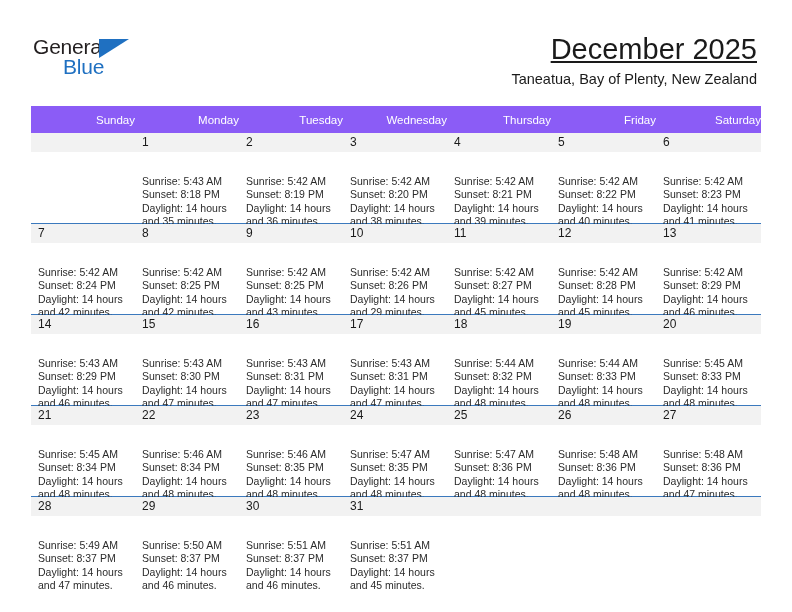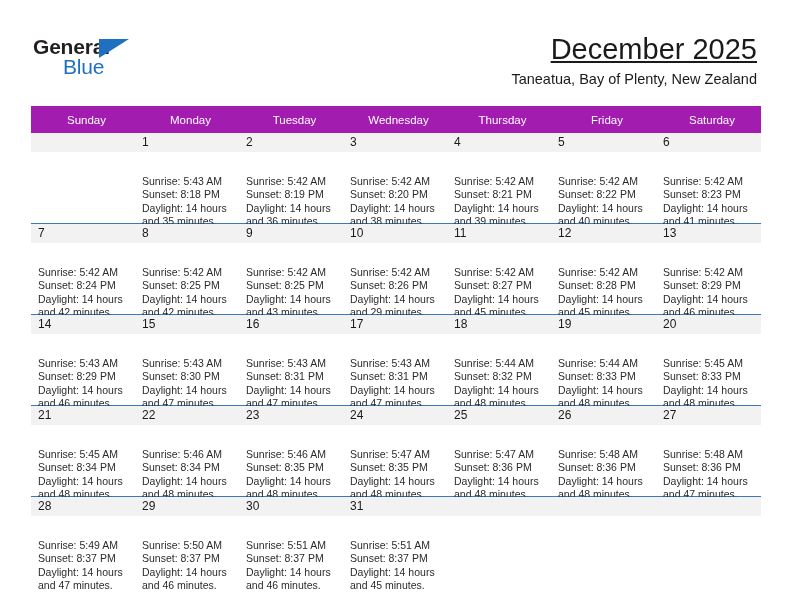--- a/index.html
+++ b/index.html
@@ -40,21 +40,20 @@
   }
   .logo-general {
     position: absolute;
     left: 0;
     top: 0;
     font-size: 21px;
     letter-spacing: -0.2px;
     color: #231f20;
     font-family: "Liberation Sans", sans-serif;
     line-height: 22px;
-    font-weight: bold;
   }
   .logo-triangle {
     position: absolute;
     left: 66px;
     top: 3px;
     width: 0;
     height: 0;
     border-left: 30px solid #1f70c1;
     border-bottom: 19px solid transparent;
   }
@@ -98,25 +97,25 @@
     width: 730px;
   }
 
   table.cal-table {
     width: 730px;
     border-collapse: collapse;
     table-layout: fixed;
   }
 
   thead th {
-    background: #a21caf;
+    background: #8b5cf6;
     color: #ffffff;
     font-size: 11.5px;
     font-weight: normal;
-    text-align: center;
+    text-align: right;
     padding: 5px 0 5px 7px;
     height: 17px;
     vertical-align: middle;
   }
 
   tbody tr.week-row > td {
     border-top: 1px solid #3b79bd;
     padding: 0;
     vertical-align: top;
     height: 90px;

